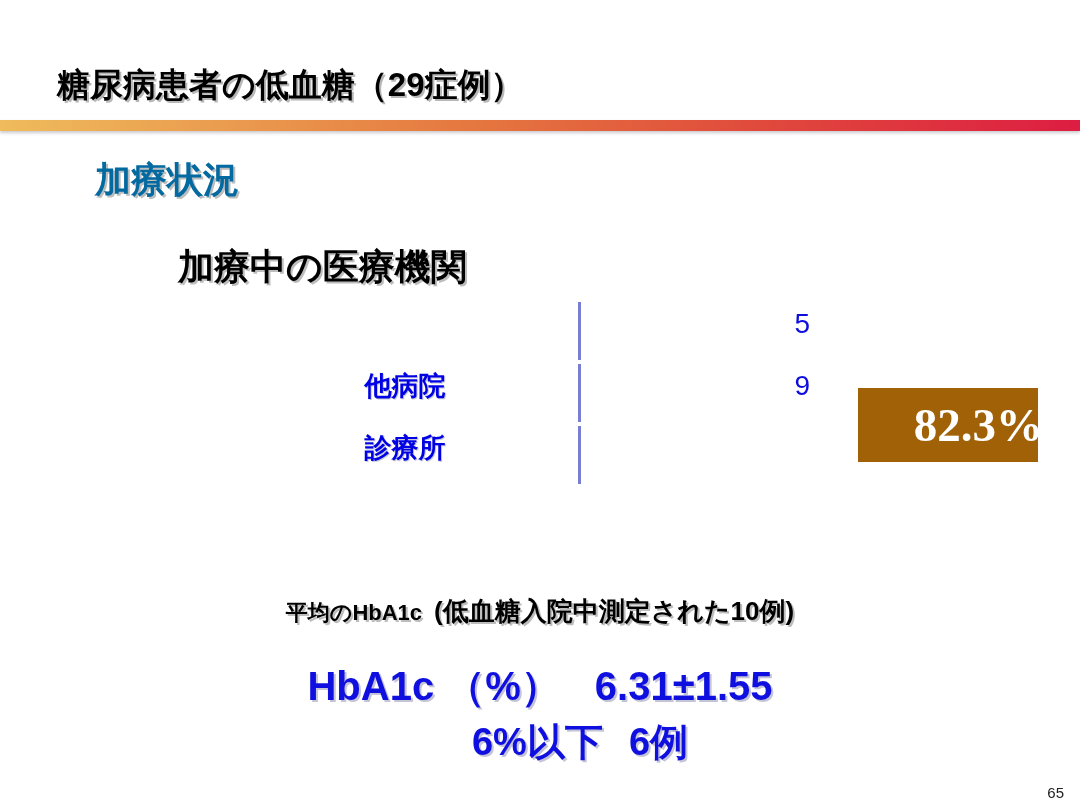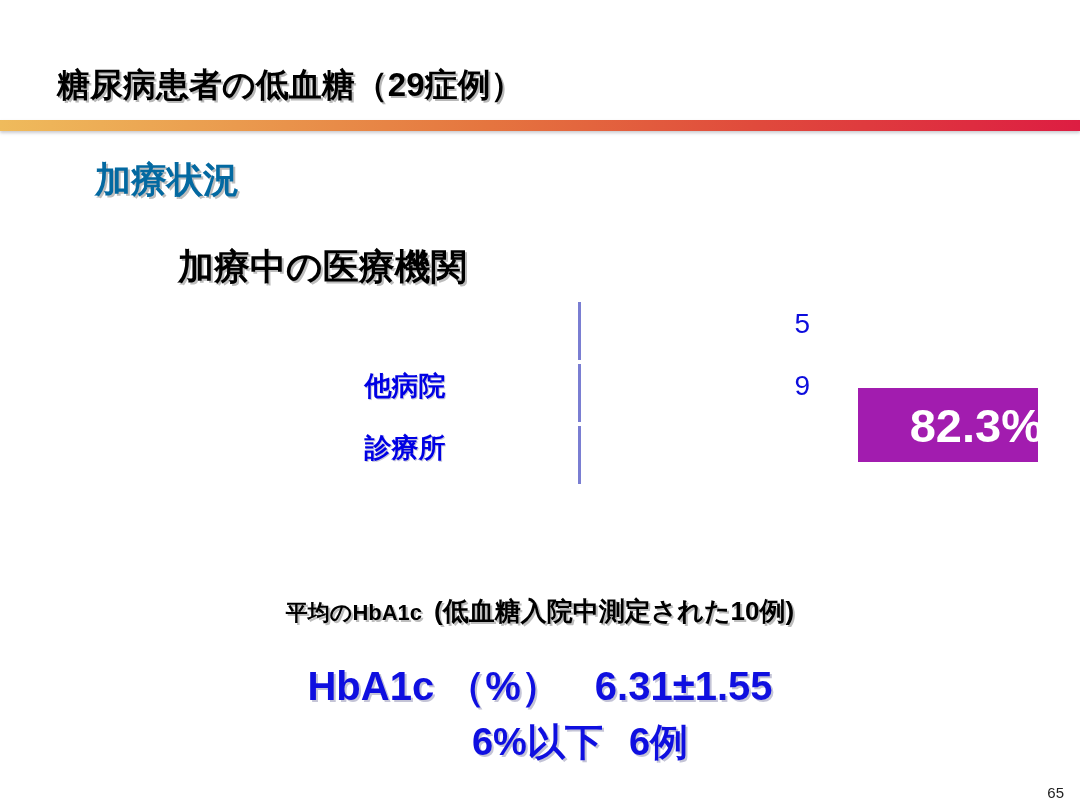--- a/index.html
+++ b/index.html
@@ -119,22 +119,23 @@
     white-space: nowrap;
   }
 
   
   #percent-callout {
     position: absolute;
     left: 858px;
     top: 388px;
     width: 180px;
     height: 74px;
-    background: #a21caf;
+    background: #a16207;
     overflow: hidden;
+    font-family: Liberation Serif, serif;
   }
   #percent-callout-text {
     position: absolute;
     left: -22px;
     top: 50%;
     transform: translateY(-50%);
     width: 215px;
     text-align: right;
     font-size: 47px;
     font-weight: bold;

